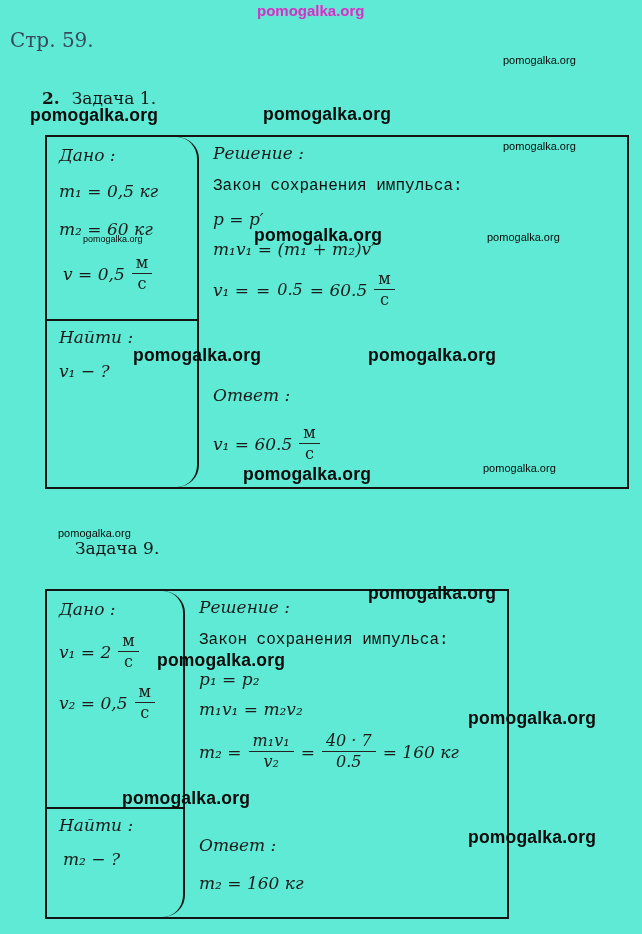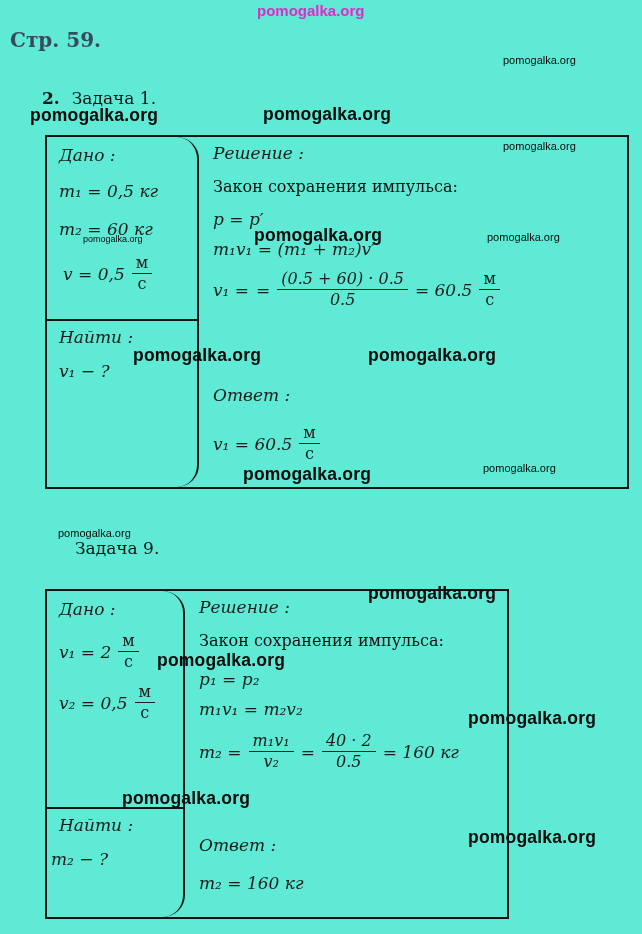--- a/index.html
+++ b/index.html
@@ -4,31 +4,31 @@
 <style>
   *{margin:0;padding:0;box-sizing:border-box;}
   html,body{background:#ffffff;}
   body{width:642px;height:934px;position:relative;font-family:"DejaVu Serif",serif;overflow:hidden;}
   .page{position:absolute;inset:0;background:#5eead4;}
   .wm{position:absolute;font-family:"Liberation Sans",sans-serif;color:#0a0a0a;white-space:nowrap;z-index:6;}
   .wm-bold{font-weight:700;font-size:17.5px;letter-spacing:.2px;}
   .wm-small{font-size:11px;}
   .wm-tiny{font-size:9px;}
   .wm-top{font-weight:700;font-size:15px;color:#c23bc2;text-shadow:0 0 1px #ea9cea;}
-  .page-label{position:absolute;left:10px;top:28px;font-weight:700;font-size:20px;color:#3a4a5e;font-family:"DejaVu Serif",serif;}
+  .page-label{position:absolute;left:10px;top:28px;font-weight:400;font-size:20px;color:#3a4a5e;font-family:"DejaVu Serif",serif;}
   .heading{position:absolute;font-size:17px;color:#141414;white-space:nowrap;}
   .hnum{font-weight:700;margin-right:12px;}
   .tbl{position:absolute;border:2px solid #141414;display:flex;z-index:1;}
   .col-left{border-right:2px solid #141414;display:flex;flex-direction:column;flex-shrink:0;border-radius:22px;}
   .given{border-bottom:2px solid #141414;}
   .find{flex:1;}
   .col-right{flex:1;position:relative;}
   .abs{position:absolute;}
   .math{font-style:italic;font-size:17px;color:#1b1b1b;white-space:nowrap;}
-  .law{font-style:normal;font-size:16px;color:#101010;white-space:nowrap;}
+  .law{font-style:normal;font-size:16px;color:#101010;white-space:nowrap;font-family:Liberation Mono, monospace;}
   .lbl{font-size:17px;}
   .eqrow{display:flex;align-items:center;gap:7px;}
   .frac{display:inline-flex;flex-direction:column;align-items:center;font-size:16px;line-height:1.25;}
   .frac .top{border-bottom:1.5px solid #222;padding:0 4px;}
   .upright{font-style:normal;}
 </style>
 </head>
 <body>
 
 <div class="page">
@@ -79,21 +79,20 @@
     </div>
     <div class="col-right">
       <div class="abs math lbl" style="left:14px;top:6px">Решение :</div>
       <div class="abs law" style="left:14px;top:40px">Закон сохранения импульса:</div>
       <div class="abs math" style="left:14px;top:72px">p = p′</div>
       <div class="abs math" style="left:14px;top:102px">m₁v₁ = (m₁ + m₂)v′</div>
       <div class="abs math eqrow" style="left:14px;top:132px">
         <span>v₁ =</span>
         <span>=</span>
         <span class="frac">
-          <span class="top">(0.5 + 60) · 0.5</span>
           <span>0.5</span>
         </span>
         <span>= 60.5</span>
         <span class="frac upright">
           <span class="top">м</span>
           <span>с</span>
         </span>
       </div>
       <div class="abs math lbl" style="left:14px;top:248px">Ответ :</div>
       <div class="abs math eqrow" style="left:14px;top:286px">
@@ -124,37 +123,37 @@
         <div class="math eqrow" style="margin:10px 0 0 12px">
           <span>v₂ = 0,5</span>
           <span class="frac upright">
             <span class="top">м</span>
             <span>с</span>
           </span>
         </div>
       </div>
       <div class="find">
         <div class="math lbl" style="margin:6px 0 0 12px">Найти :</div>
-        <div class="math" style="margin:14px 0 0 4px">m₂ − ?</div>
+        <div class="math" style="margin:14px 0 0 16px">m₂ − ?</div>
       </div>
     </div>
     <div class="col-right">
       <div class="abs math lbl" style="left:14px;top:6px">Решение :</div>
       <div class="abs law" style="left:14px;top:40px">Закон сохранения импульса:</div>
       <div class="abs math" style="left:14px;top:78px">p₁ = p₂</div>
       <div class="abs math" style="left:14px;top:108px">m₁v₁ = m₂v₂</div>
       <div class="abs math eqrow" style="left:14px;top:140px">
         <span>m₂ =</span>
         <span class="frac">
           <span class="top">m₁v₁</span>
           <span>v₂</span>
         </span>
         <span>=</span>
         <span class="frac">
-          <span class="top">40 · 2</span>
+          <span class="top">40 · 7</span>
           <span>0.5</span>
         </span>
         <span>= 160 кг</span>
       </div>
       <div class="abs math lbl" style="left:14px;top:244px">Ответ :</div>
       <div class="abs math" style="left:14px;top:282px">m₂ = 160 кг</div>
     </div>
   </div>
 
 </div>

